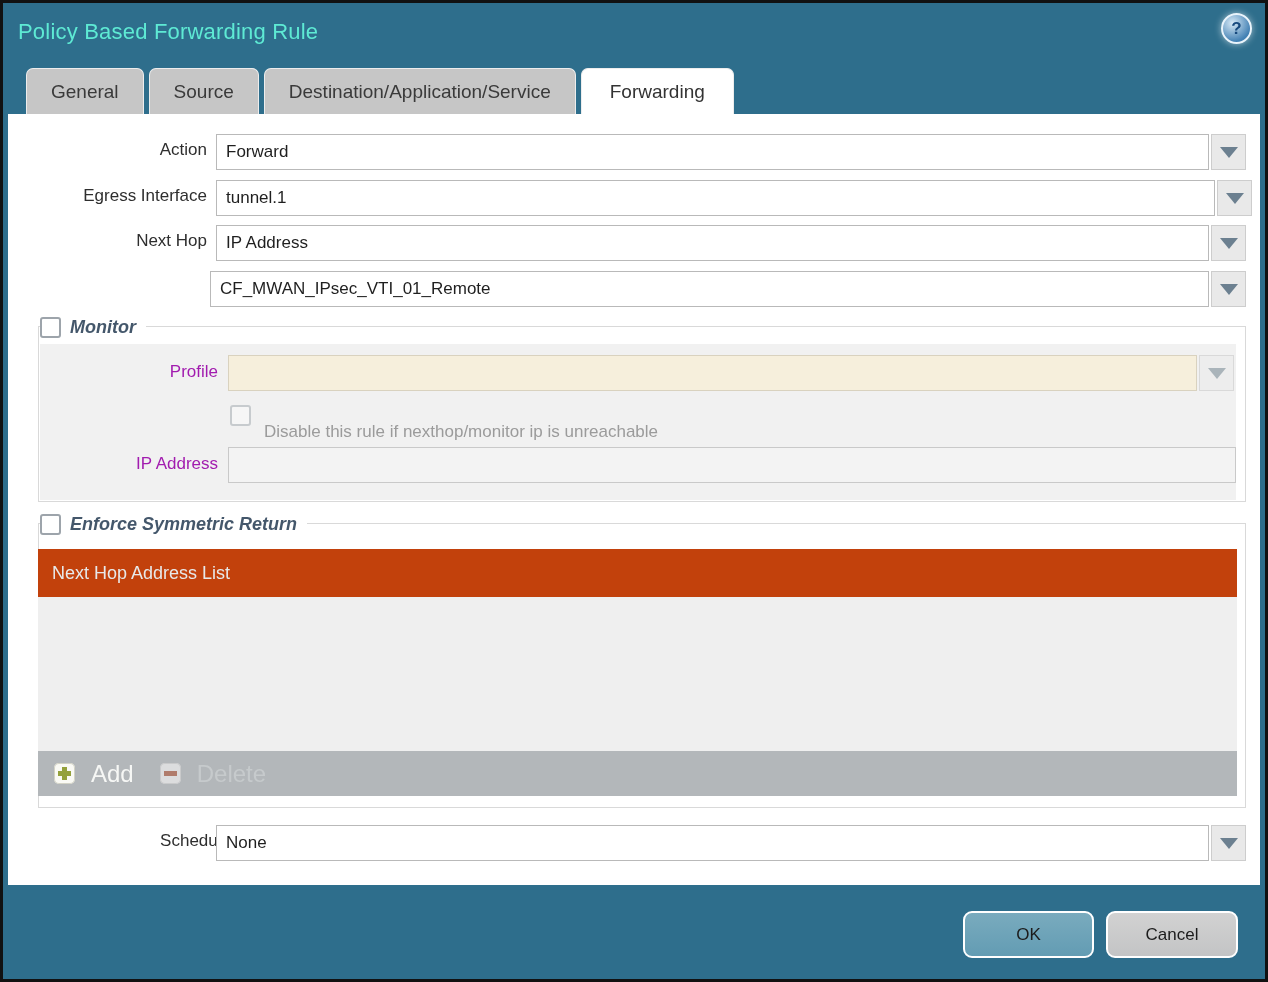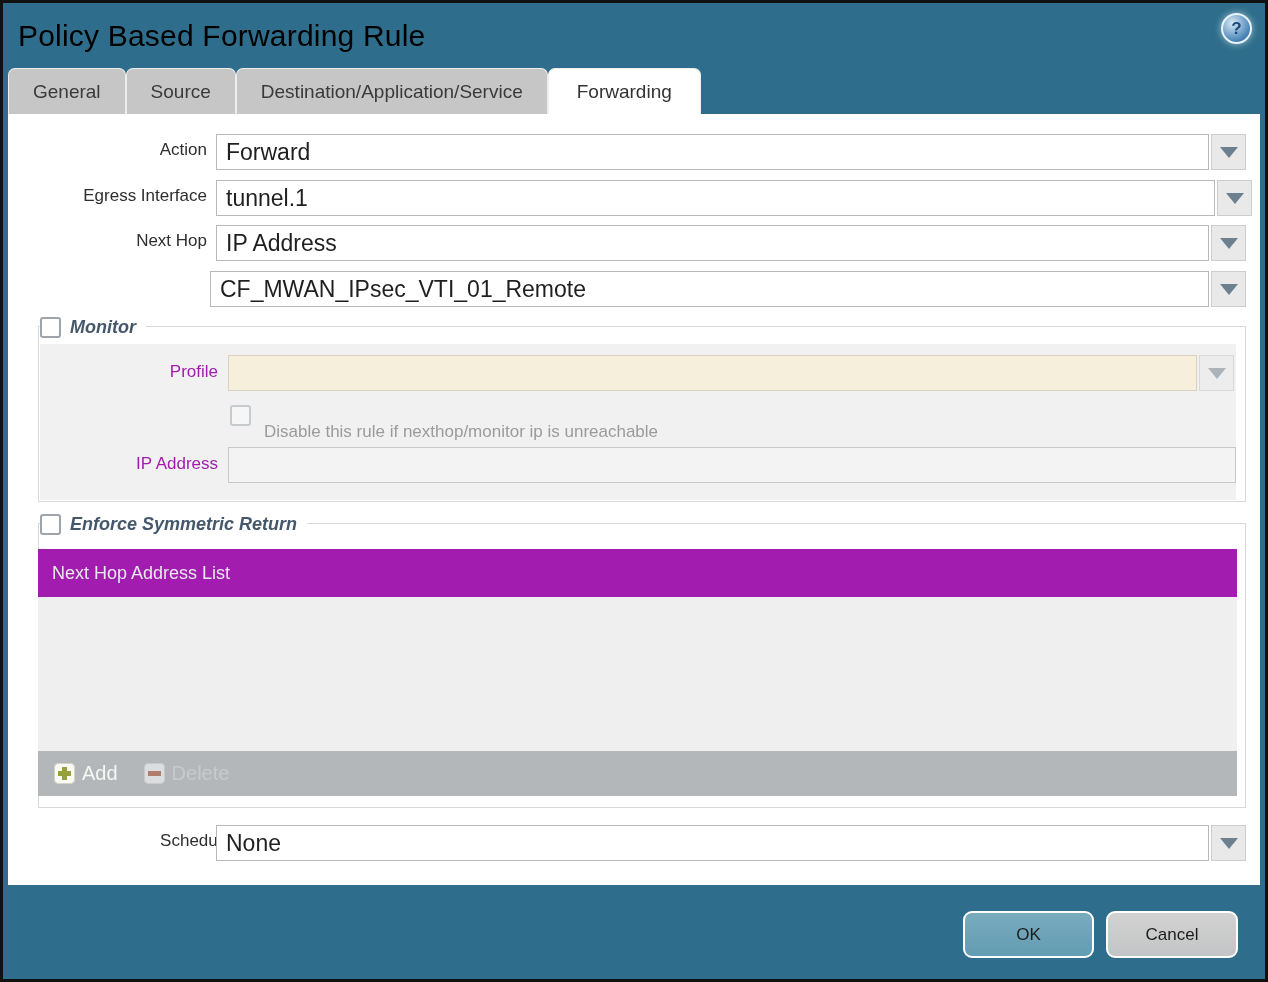--- a/index.html
+++ b/index.html
@@ -5,49 +5,49 @@
   html,body{margin:0;padding:0;}
   body{
     width:1268px;height:982px;position:relative;background:#111;
     font-family:"Liberation Sans", sans-serif;
     -webkit-font-smoothing:antialiased;
   }
   .window{position:absolute;inset:3px;background:#2e6e8c;overflow:hidden;}
 
   
   .titlebar{position:absolute;top:0;left:0;right:0;height:62px;}
-  .title{position:absolute;left:15px;top:16px;font-size:30px;color:#000000;letter-spacing:.2px;}
+  .title{position:absolute;left:15px;top:16px;font-size:22px;color:#5eead4;letter-spacing:.2px;}
   .help{
     position:absolute;right:13px;top:10px;width:27px;height:27px;border-radius:50%;
     background:radial-gradient(circle at 35% 30%, #d7e9f6, #4381b4 72%);
     border:2px solid #eaf4fb;box-shadow:0 0 7px rgba(255,255,255,.55);
     color:#17497d;font-weight:bold;font-size:17px;
     display:flex;align-items:center;justify-content:center;cursor:pointer;
   }
 
   
-  .tabs{position:absolute;left:5px;top:65px;height:46px;display:flex;}
+  .tabs{position:absolute;left:23px;top:65px;height:46px;display:flex;gap:5px;}
   .tab{
     height:46px;display:flex;align-items:center;padding:0 24px;
     background:#c6c6c6;color:#3a3a3a;font-size:19px;
     border:1px solid #ededed;border-bottom:none;border-radius:7px 7px 0 0;
     box-sizing:border-box;cursor:pointer;white-space:nowrap;
   }
   .tab.active{background:#ffffff;color:#333;padding:0 28px;}
 
   
   .content{position:absolute;left:5px;right:5px;top:111px;bottom:94px;background:#ffffff;}
 
   .flabel{position:absolute;left:0;width:199px;text-align:right;font-size:17px;color:#2e2e2e;}
   .flabel.dis{width:210px;color:#a21caf;}
 
   .drow{position:absolute;height:36px;display:flex;}
   .dinput{
     flex:1;box-sizing:border-box;height:36px;border:1px solid #b9b9b9;background:#fff;
-    font-size:23px;color:#1f1f1f;line-height:34px;padding:0 9px;overflow:hidden;white-space:nowrap;
+    font-size:17px;color:#1f1f1f;line-height:34px;padding:0 9px;overflow:hidden;white-space:nowrap;
   }
   .dbtn{
     width:35px;height:36px;box-sizing:border-box;margin-left:2px;background:#e9e9e9;
     border:1px solid #cdcdcd;display:flex;align-items:center;justify-content:center;cursor:pointer;
   }
   .tri{width:0;height:0;border-left:9px solid transparent;border-right:9px solid transparent;border-top:11px solid #6c8090;}
   .dbtn.dis{background:#ededed;border-color:#d9d9d9;}
   .dbtn.dis .tri{border-top-color:#aab4ba;}
 
   .cb{width:17px;height:17px;background:#fff;border:2px solid #9da4ab;border-radius:3px;box-sizing:content-box;cursor:pointer;}
@@ -57,24 +57,24 @@
   .legend{position:absolute;display:flex;align-items:center;gap:9px;background:#fff;padding:0 10px 0 0;height:26px;font-style:italic;}
   .legend .gtitle{font-size:18px;font-weight:bold;color:#44576b;white-space:nowrap;}
 
   .panel{position:absolute;background:#f1f1f1;}
   .ipdis{
     position:absolute;box-sizing:border-box;height:36px;background:#f3f3f3;border:1px solid #c9c9c9;
     font-size:17px;color:#8a8a8a;line-height:34px;padding:0 9px;
   }
   .profile-input{background:#f6efdc !important;border-color:#d9d2bf !important;}
 
-  .tbl-header{position:absolute;background:#a21caf;color:#e7e9ea;font-size:18px;line-height:48px;padding-left:14px;box-sizing:border-box;}
+  .tbl-header{position:absolute;background:#c2410c;color:#e7e9ea;font-size:18px;line-height:48px;padding-left:14px;box-sizing:border-box;}
   .tbl-body{position:absolute;background:#efefef;}
   .tbl-footer{position:absolute;background:#b3b7ba;display:flex;align-items:center;padding-left:16px;gap:26px;box-sizing:border-box;}
-  .tbtn{display:flex;align-items:center;gap:7px;font-size:20px;cursor:pointer;}
+  .tbtn{display:flex;align-items:center;gap:16px;font-size:24px;cursor:pointer;}
   .tbtn.disabled{cursor:default;}
   .tbtn .lbl-add{color:#f6f7f5;}
   .tbtn .lbl-del{color:#c6cacc;}
   .icon-plus{width:21px;height:21px;border-radius:5px;background:#fafaf5;box-shadow:inset 0 0 0 1px #d3d3c6;position:relative;}
   .icon-plus::before{content:"";position:absolute;left:4px;top:8px;width:13px;height:5px;background:#94a13c;}
   .icon-plus::after{content:"";position:absolute;left:8px;top:4px;width:5px;height:13px;background:#94a13c;}
   .icon-minus{width:21px;height:21px;border-radius:5px;background:#dcddde;box-shadow:inset 0 0 0 1px #c9cacb;position:relative;}
   .icon-minus::before{content:"";position:absolute;left:4px;top:8px;width:13px;height:5px;background:#b07c6c;}
 
   

